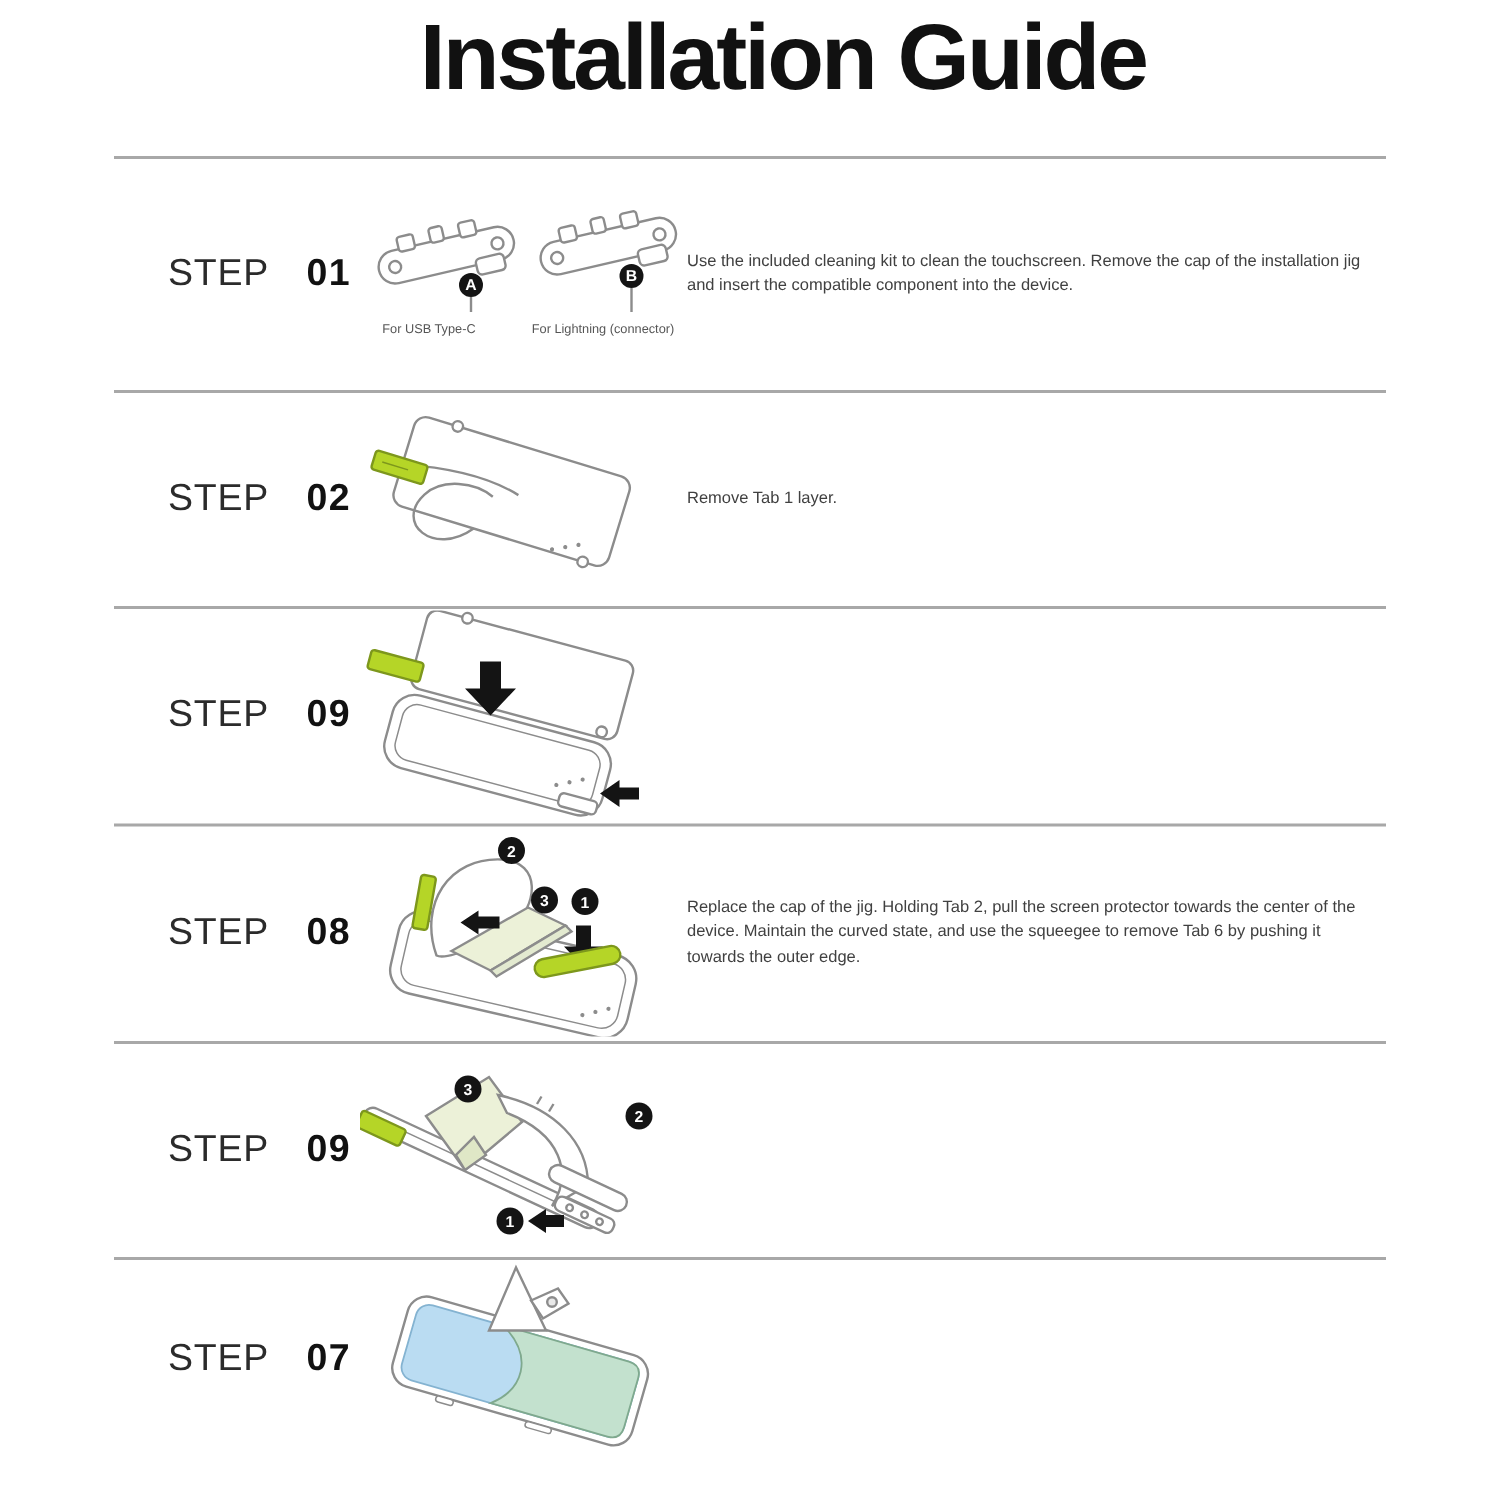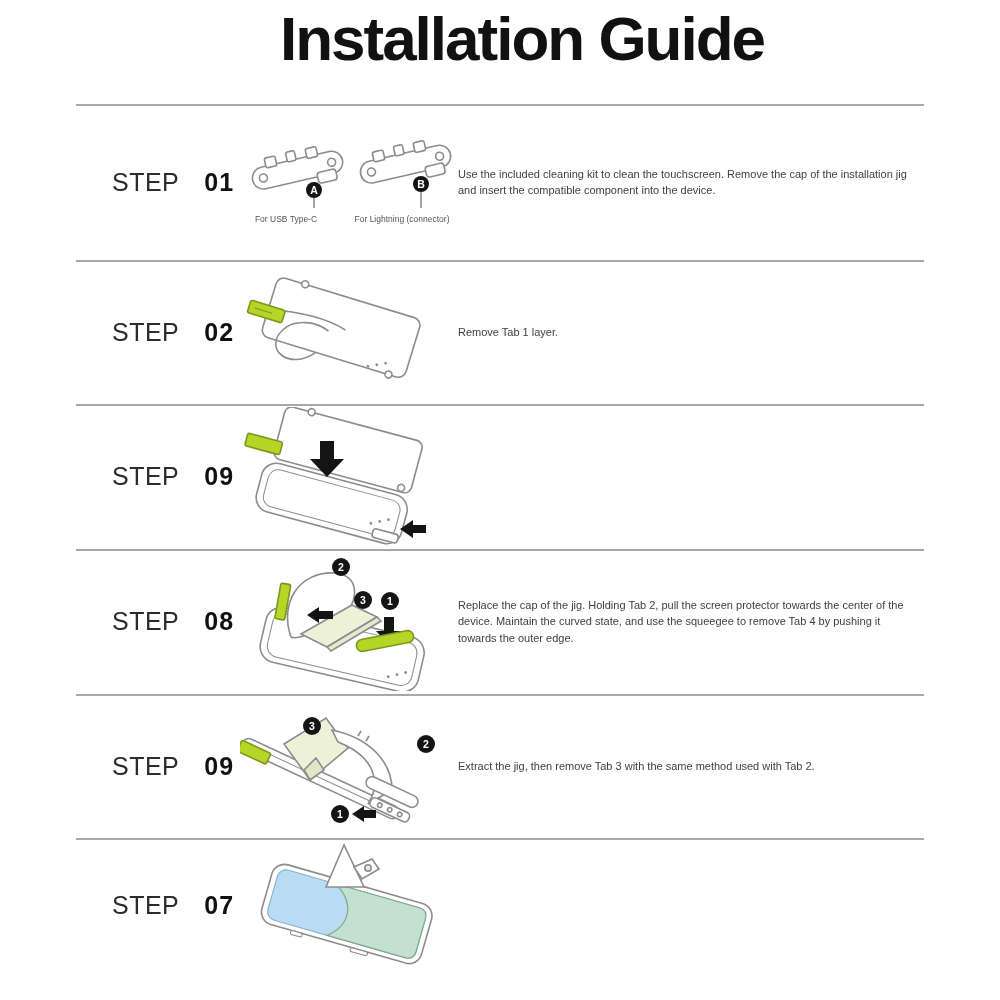--- a/index.html
+++ b/index.html
@@ -170,21 +170,21 @@
           </g>
           <circle cx="88" cy="14" r="9" fill="#141414" stroke="none"></circle>
           <text x="88" y="18" class="badge-t" stroke="none">2</text>
           <circle cx="110" cy="47" r="9" fill="#141414" stroke="none"></circle>
           <text x="110" y="51" class="badge-t" stroke="none">3</text>
           <circle cx="137" cy="48" r="9" fill="#141414" stroke="none"></circle>
           <text x="137" y="52" class="badge-t" stroke="none">1</text>
         </g>
       </svg>
     </div>
-    <div class="step-text">Replace the cap of the jig. Holding Tab 2, pull the screen protector towards the center of the device. Maintain the curved state, and use the squeegee to remove Tab 4 by pushing it towards the outer edge.</div>
+    <div class="step-text">Replace the cap of the jig. Holding Tab 2, pull the screen protector towards the center of the device. Maintain the curved state, and use the squeegee to remove Tab 6 by pushing it towards the outer edge.</div>
   </div>
 
   <div class="step-row row-5">
     <div class="hr"></div>
     <div class="step-label">
       <span class="step-word">STEP</span>
       <span class="step-num">09</span>
     </div>
     <div class="illo">
       <svg width="215" height="132" viewBox="0 0 215 132">
@@ -213,21 +213,20 @@
           <circle cx="72" cy="26" r="9" fill="#141414" stroke="none"></circle>
           <text x="72" y="30" class="badge-t" stroke="none">3</text>
           <circle cx="186" cy="44" r="9" fill="#141414" stroke="none"></circle>
           <text x="186" y="48" class="badge-t" stroke="none">2</text>
           <circle cx="100" cy="114" r="9" fill="#141414" stroke="none"></circle>
           <text x="100" y="118" class="badge-t" stroke="none">1</text>
           <polygon points="112,114 124,106 124,110 136,110 136,118 124,118 124,122" fill="#141414" stroke="none"></polygon>
         </g>
       </svg>
     </div>
-    <div class="step-text">Extract the jig, then remove Tab 3 with the same method used with Tab 2.</div>
   </div>
 
   <div class="step-row row-6">
     <div class="hr"></div>
     <div class="step-label">
       <span class="step-word">STEP</span>
       <span class="step-num">07</span>
     </div>
     <div class="illo">
       <svg width="215" height="128" viewBox="0 0 215 128">

